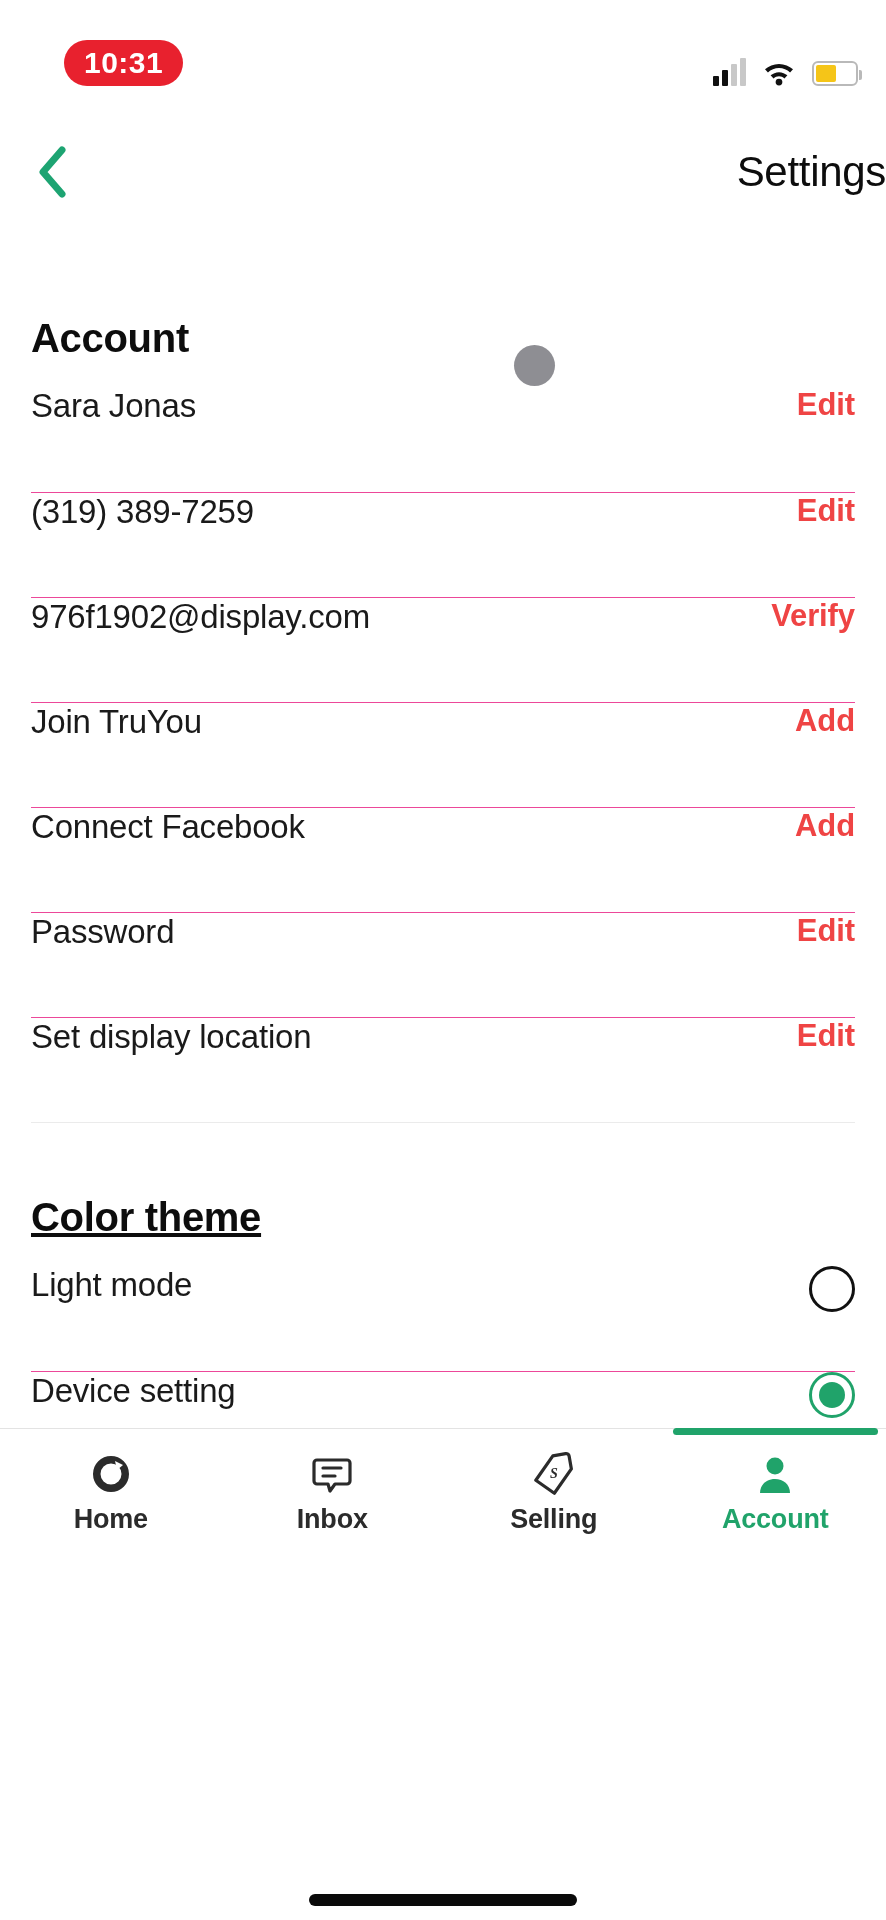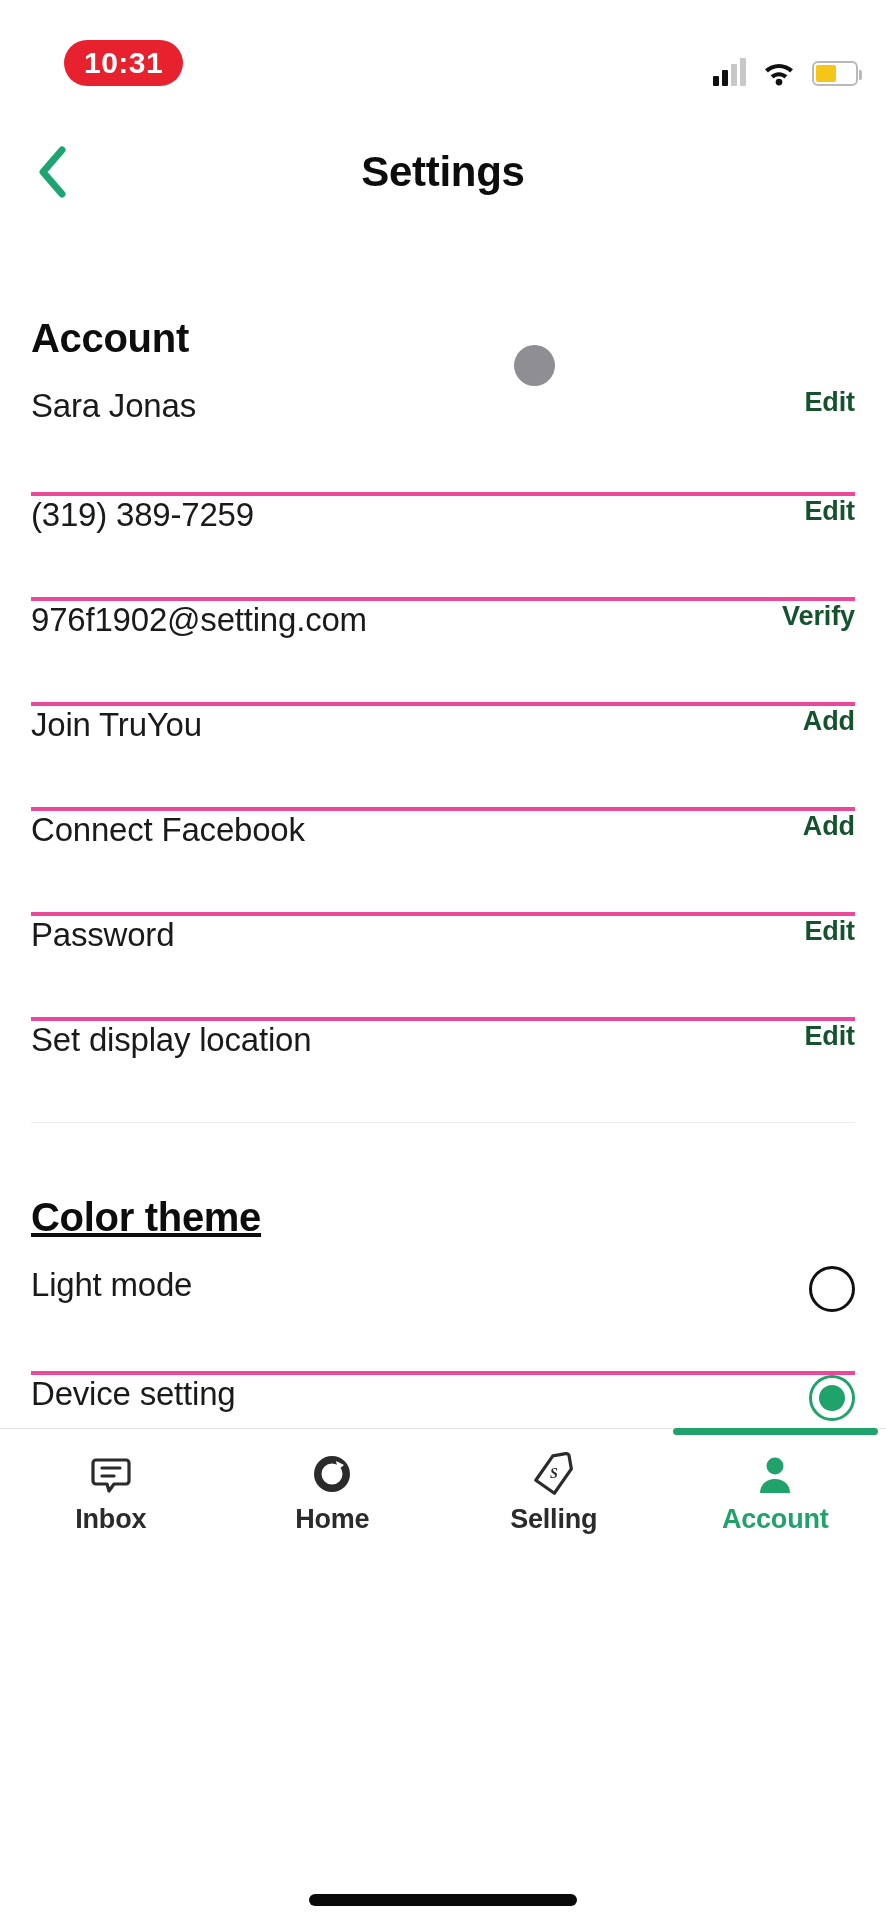--- a/index.html
+++ b/index.html
@@ -116,23 +116,23 @@
     align-items: center;
     justify-content: center;
     background: none;
     border: none;
     cursor: pointer;
   }
   .nav-title {
     position: absolute;
     left: 0; right: 0;
     top: 24px;
-    text-align: center;
+    text-align: right;
     font-size: 42px;
-    font-weight: bold;
+    font-weight: normal;
     color: #0d0d0d;
     letter-spacing: -0.3px;
   }
 
   
   .content {
     position: absolute;
     top: 204px;
     left: 0;
     width: 886px;
@@ -154,31 +154,31 @@
 
   .row {
     position: relative;
     height: 105px;
     margin: 0 31px;
     display: flex;
     align-items: flex-start;
     justify-content: space-between;
     cursor: pointer;
   }
-  .row + .row { border-top: 4px solid #ec4899; }
+  .row + .row { border-top: 1px solid #ec4899; }
 
   .row-label {
     font-size: 33px;
     color: #1a1a1a;
     font-weight: normal;
     letter-spacing: -0.2px;
   }
   .row-action {
-    font-size: 27px;
-    color: #14532d;
+    font-size: 31px;
+    color: #ef4444;
     font-weight: bold;
     letter-spacing: -0.1px;
   }
 
   .section-divider {
     height: 1px;
     background: #ebebeb;
     margin: 0 31px;
   }
 
@@ -321,21 +321,21 @@
     <div class="rows" id="account-rows">
         <div class="row">
           <span class="row-label">Sara Jonas</span>
           <span class="row-action">Edit</span>
         </div>
         <div class="row">
           <span class="row-label">(319) 389-7259</span>
           <span class="row-action">Edit</span>
         </div>
         <div class="row">
-          <span class="row-label">976f1902@setting.com</span>
+          <span class="row-label">976f1902@display.com</span>
           <span class="row-action">Verify</span>
         </div>
         <div class="row">
           <span class="row-label">Join TruYou</span>
           <span class="row-action">Add</span>
         </div>
         <div class="row">
           <span class="row-label">Connect Facebook</span>
           <span class="row-action">Add</span>
         </div>
@@ -365,41 +365,41 @@
           </span>
         </div>
       </div>
 
   </div>
 
   <div class="touch-dot"></div>
 
   <div class="tabbar">
     <div class="tabs" id="tabs">
+        <div class="tab">
+          <span class="tab-icon">
+            <svg width="44" height="44" viewBox="0 0 44 44">
+              <path d="M22 4a18 18 0 1 0 0 36 18 18 0 0 0 0-36zm0 7.5a10.5 10.5 0 1 1 0 21 10.5 10.5 0 0 1 0-21z" fill="#2b2b2b"></path>
+              <path d="M26 9l8 4-6 5z" fill="#ffffff"></path>
+            </svg>
+          </span>
+          <span class="tab-label">Home</span>
+        </div>
         <div class="tab">
           <span class="tab-icon">
             <svg width="44" height="44" viewBox="0 0 44 44">
               <path d="M7 8h30a3 3 0 0 1 3 3v18a3 3 0 0 1-3 3H25l-5 7-2-7H7a3 3 0 0 1-3-3V11a3 3 0 0 1 3-3z" fill="none" stroke="#2b2b2b" stroke-width="3.2" stroke-linejoin="round"></path>
               <path d="M13 16h18M13 24h12" stroke="#2b2b2b" stroke-width="3.2" stroke-linecap="round"></path>
             </svg>
           </span>
           <span class="tab-label">Inbox</span>
         </div>
         <div class="tab">
           <span class="tab-icon">
             <svg width="44" height="44" viewBox="0 0 44 44">
-              <path d="M22 4a18 18 0 1 0 0 36 18 18 0 0 0 0-36zm0 7.5a10.5 10.5 0 1 1 0 21 10.5 10.5 0 0 1 0-21z" fill="#2b2b2b"></path>
-              <path d="M26 9l8 4-6 5z" fill="#ffffff"></path>
-            </svg>
-          </span>
-          <span class="tab-label">Home</span>
-        </div>
-        <div class="tab">
-          <span class="tab-icon">
-            <svg width="44" height="44" viewBox="0 0 44 44">
               <path d="M24 4h13a3 3 0 0 1 3 3v13L19 41 3 25z" fill="none" stroke="#2b2b2b" stroke-width="3.2" stroke-linejoin="round" transform="rotate(-10 22 22)"></path>
               <text x="22" y="26" font-size="14" font-style="italic" font-family="Liberation Serif, serif" font-weight="bold" fill="#2b2b2b" text-anchor="middle">S</text>
             </svg>
           </span>
           <span class="tab-label">Selling</span>
         </div>
         <div class="tab active">
           <span class="tab-icon">
             <svg width="44" height="44" viewBox="0 0 44 44">
               <circle cx="22" cy="14" r="8.5" fill="#20A36A"></circle>

